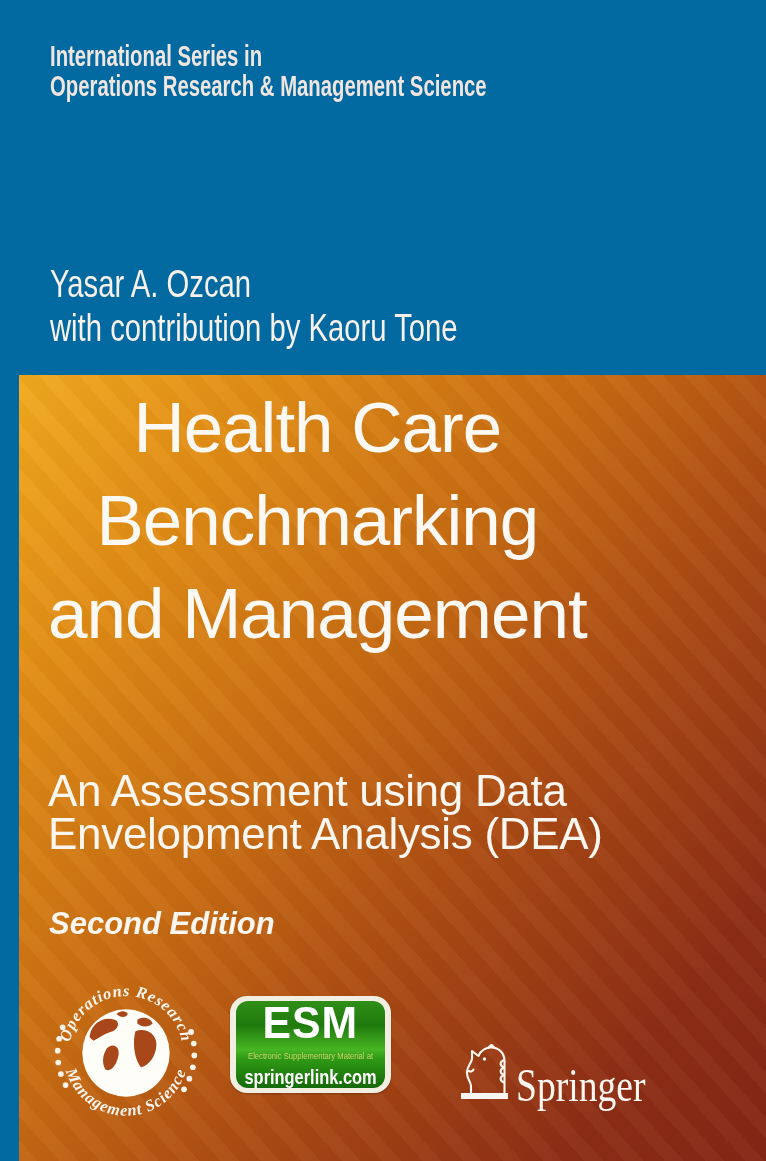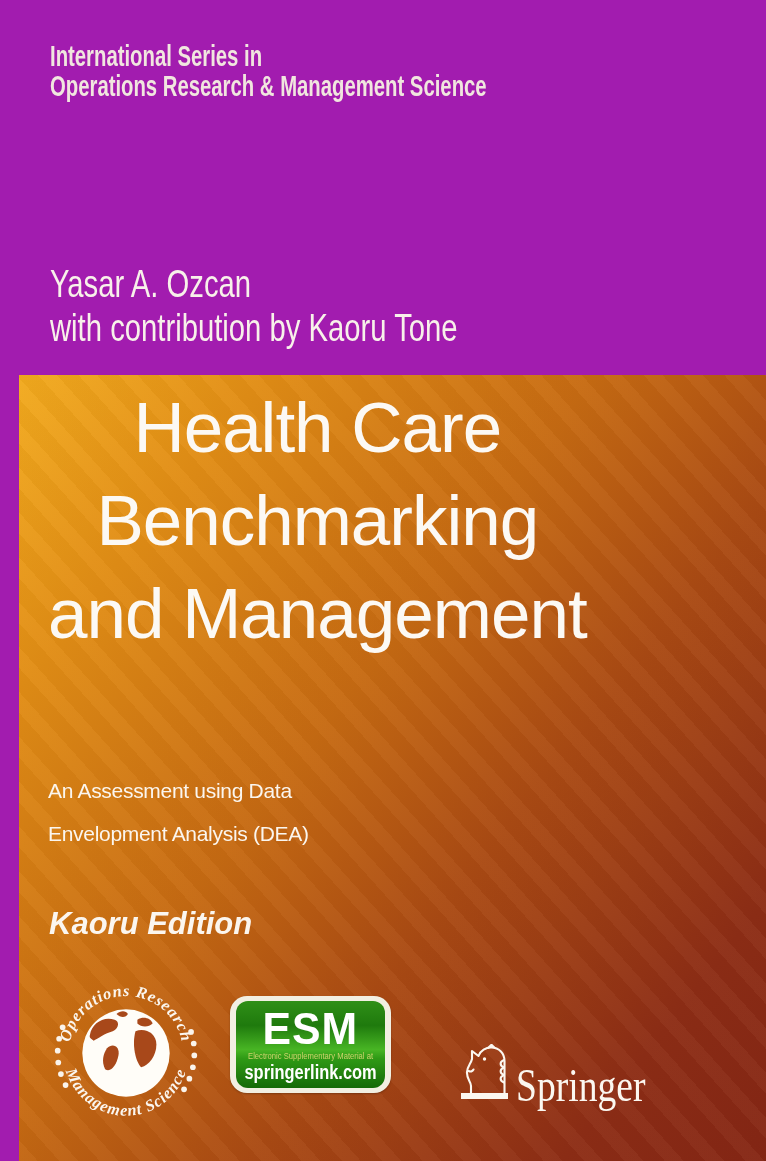--- a/index.html
+++ b/index.html
@@ -1,18 +1,18 @@
 <!DOCTYPE html>
 <html><head>
 <meta charset="utf-8">
 <style>
   html,body{margin:0;padding:0;background:#555;}
   .cover{
     position:relative;width:766px;height:1161px;overflow:hidden;
-    background:#a21caf;
+    background:#0369a1;
     font-family:"Liberation Sans",sans-serif;
   }
   
   .series{
     position:absolute;left:50px;top:41px;
     font-size:29px;line-height:30px;font-weight:700;
     color:#f1e6df;white-space:nowrap;
     transform:scaleX(0.70);transform-origin:0 0;
   }
   
@@ -33,21 +33,21 @@
   }
   
   .title{
     position:absolute;left:48px;top:381px;margin:0;
     font-size:71px;line-height:93px;font-weight:400;letter-spacing:-1px;
     color:#fcf9f4;white-space:nowrap;
   }
   .title span{display:block;text-align:center;}
   .subtitle{
     position:absolute;left:48px;top:769px;
-    font-size:21px;line-height:43px;font-weight:400;letter-spacing:-.3px;
+    font-size:44px;line-height:43px;font-weight:400;letter-spacing:-.3px;
     color:#fbf6ef;white-space:nowrap;
   }
   .subtitle span{display:block;}
   .edition{
     position:absolute;left:49px;top:906px;
     font-size:31px;font-weight:700;font-style:italic;
     color:#fbf6ef;white-space:nowrap;
   }
   
   .seal{position:absolute;left:50px;top:972px;width:152px;height:162px;}
@@ -57,21 +57,21 @@
   }
   
   .esm{
     position:absolute;left:230px;top:996px;width:161px;height:97px;
     box-sizing:border-box;background:#f2efe2;border-radius:17px;padding:5px 6px;
     box-shadow:0 1px 2px rgba(0,0,0,.25);
   }
   .esm-inner{
     height:100%;border-radius:12px;overflow:hidden;
     background:linear-gradient(180deg,#2f8f17 0%,#1f7a0d 28%,#48b524 56%,#2f9a15 66%,#156a08 100%);
-    display:flex;flex-direction:column;align-items:center;justify-content:center;
+    display:flex;flex-direction:column;align-items:center;justify-content:space-between;
   }
   .esm-title{
     font-size:45px;line-height:44px;font-weight:700;color:#ffffff;
     letter-spacing:1px;transform:scaleX(0.95);
   }
   .esm-tag{
     font-size:9px;line-height:10px;color:#cdd26c;white-space:nowrap;
     transform:scaleX(0.85);
   }
   .esm-site{
@@ -109,21 +109,21 @@
     <span>Health Care</span>
     <span>Benchmarking</span>
     <span>and Management</span>
   </h1>
 
   <div class="subtitle">
     <span>An Assessment using Data</span>
     <span>Envelopment Analysis (DEA)</span>
   </div>
 
-  <div class="edition">Kaoru Edition</div>
+  <div class="edition">Second Edition</div>
 
   <svg class="seal" viewBox="0 0 160 170" xmlns="http://www.w3.org/2000/svg">
     <defs>
       <path id="arcTop" d="M 20,85 A 60 60 0 0 1 140,85" fill="none"></path>
       <path id="arcBottom" d="M 14,85 A 66 66 0 0 0 146,85" fill="none"></path>
     </defs>
 
     <circle cx="80" cy="85" r="46" fill="#fffdf8"></circle>
     <g fill="#a8481a">
       <path d="M42,66 C44,54 56,46 68,50 C74,52 72,60 66,62 C58,64 50,70 46,72 C43,70 41,69 42,66 Z"></path>

